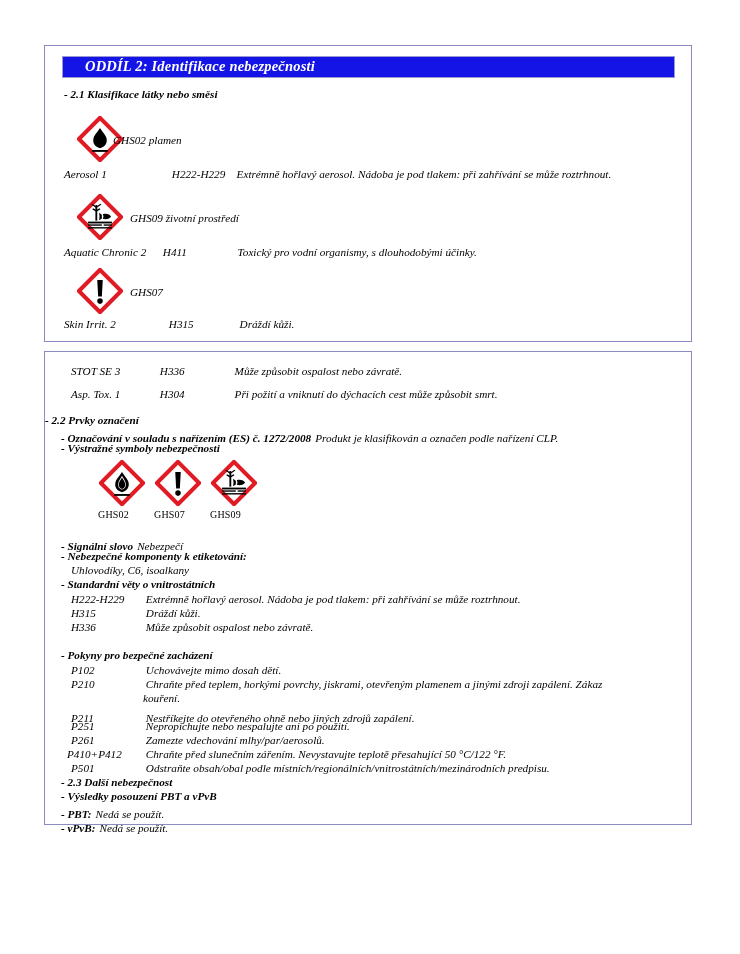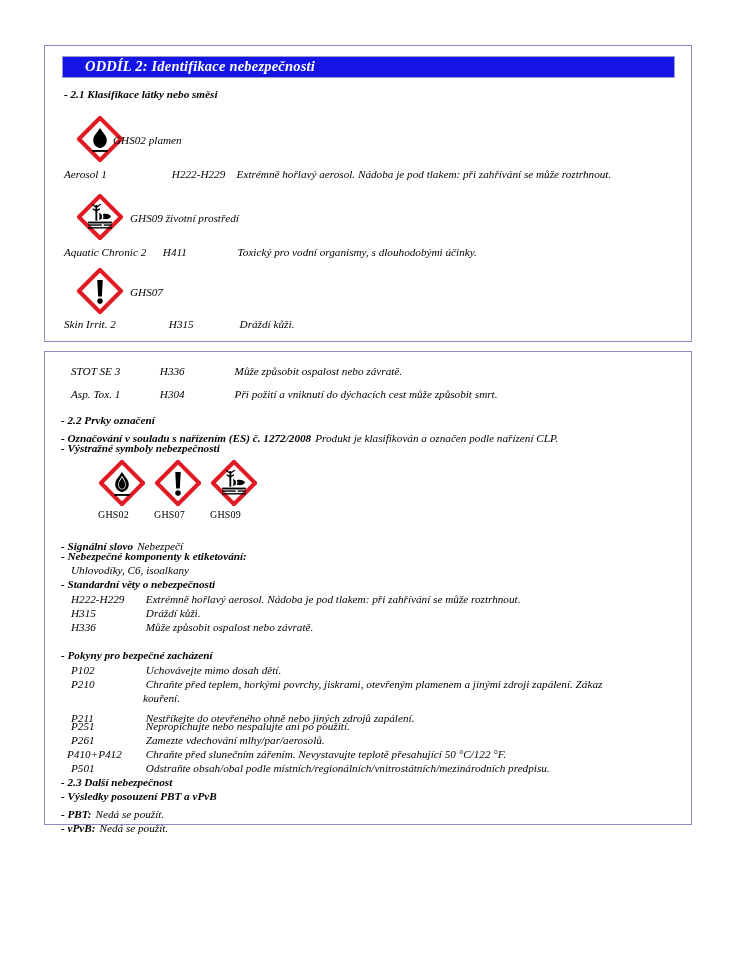--- a/index.html
+++ b/index.html
@@ -197,21 +197,21 @@
       <span class="c2" style="width:72px;">H336</span>
       <span class="c3">Může způsobit ospalost nebo závratě.</span>
     </div>
 
     <div class="row" style="left:26px; top:36px;">
       <span class="c1" style="width:86px;">Asp. Tox. 1</span>
       <span class="c2" style="width:72px;">H304</span>
       <span class="c3">Při požití a vniknutí do dýchacích cest může způsobit smrt.</span>
     </div>
 
-    <span class="t hd" style="left:16px; top:62px;">- 2.2 Prvky označení</span>
+    <span class="t hd" style="left:0; top:62px;">- 2.2 Prvky označení</span>
 
     <div class="hd-line" style="left:16px; top:76px;">
       <span class="b">- Označování v souladu s nařízením  (ES) č. 1272/2008</span>
       <span class="n">Produkt je klasifikován a označen podle nařízení CLP.</span>
     </div>
 
     <span class="t hd" style="left:16px; top:90px;">- Výstražné symboly nebezpečnosti</span>
 
     <div class="picto" style="left:54px; top:108px;">
       <svg width="46" height="46" viewBox="0 0 100 100">
@@ -257,21 +257,21 @@
     <span class="picto-label" style="left:165px; top:157px;">GHS09</span>
 
     <div class="hd-line" style="left:16px; top:184px;">
       <span class="b">- Signální slovo</span>
       <span class="n">Nebezpečí</span>
     </div>
 
     <span class="t hd" style="left:16px; top:198px;">- Nebezpečné komponenty k etiketování:</span>
     <span class="t it" style="left:26px; top:212px;">Uhlovodíky, C6, isoalkany</span>
 
-    <span class="t hd" style="left:16px; top:226px;">- Standardní věty o nebezpečnosti</span>
+    <span class="t hd" style="left:16px; top:226px;">- Standardní věty o vnitrostátních</span>
 
     <div class="row" style="left:26px; top:241px;">
       <span class="c1" style="width:72px;">H222-H229</span>
       <span class="c3">Extrémně hořlavý aerosol. Nádoba je pod tlakem: při zahřívání se může roztrhnout.</span>
     </div>
     <div class="row" style="left:26px; top:255px;">
       <span class="c1" style="width:72px;">H315</span>
       <span class="c3">Dráždí kůži.</span>
     </div>
     <div class="row" style="left:26px; top:269px;">

